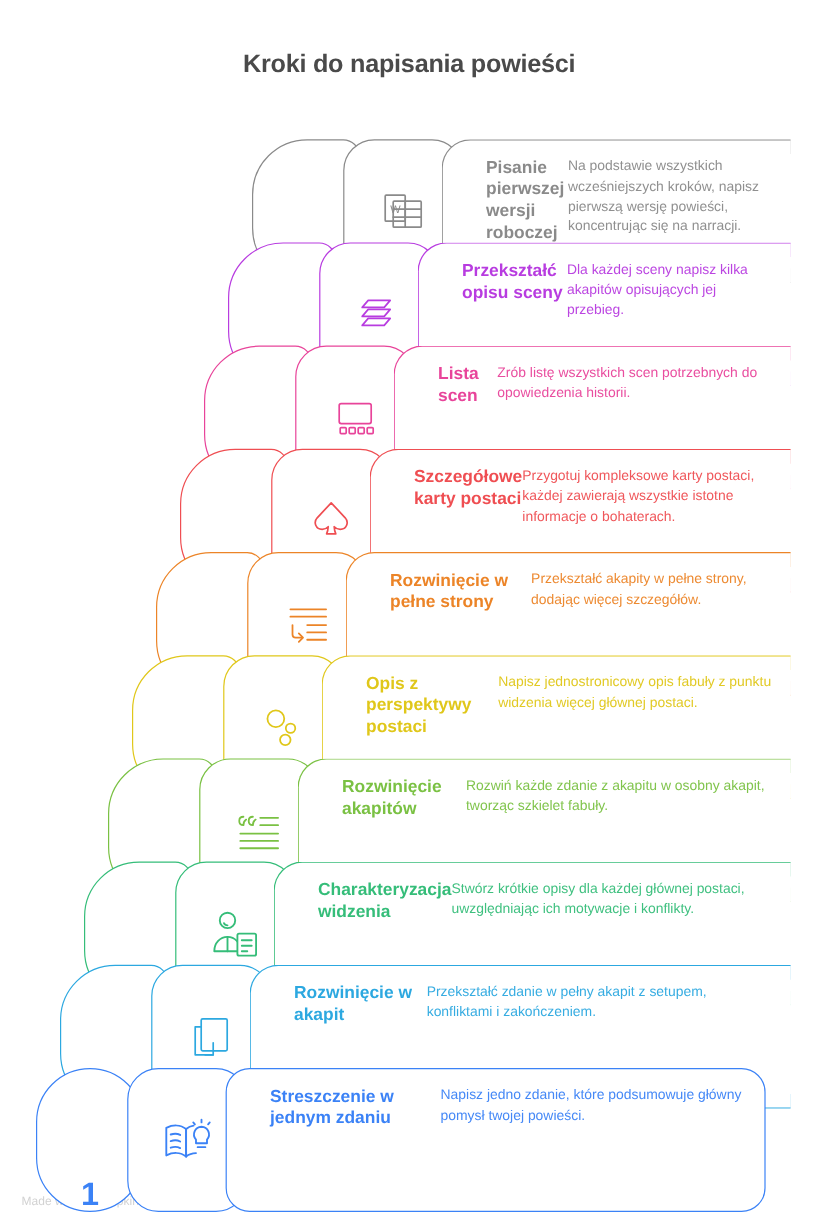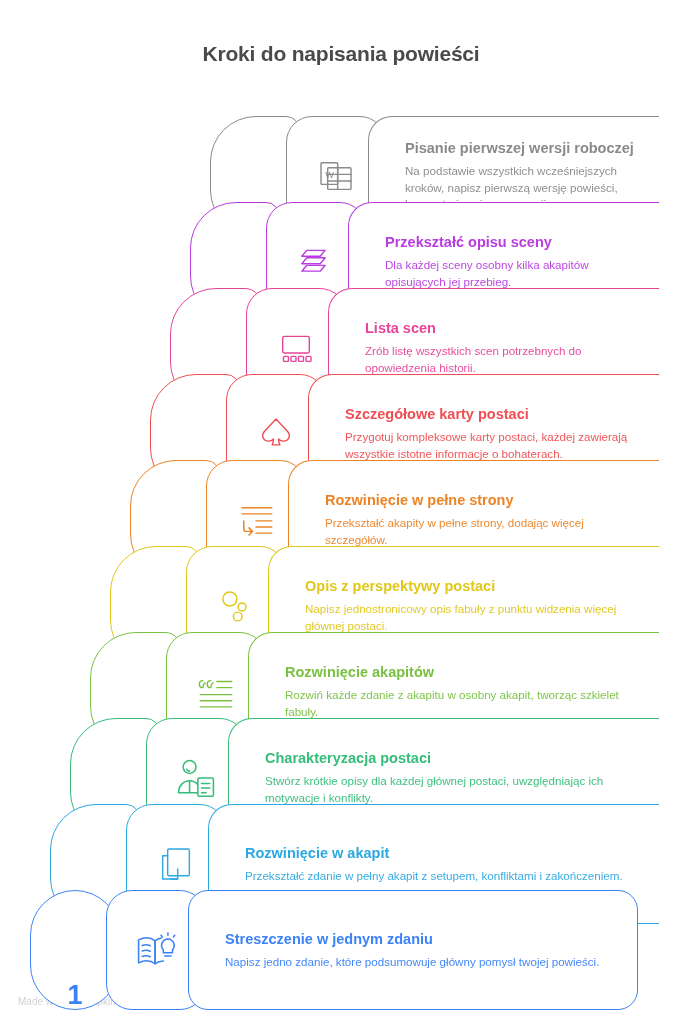--- a/index.html
+++ b/index.html
@@ -68,21 +68,20 @@
   .text-panel {
     position: relative;
     flex: 1 1 auto;
     margin-left: -18px;
     border: 1.6px solid currentColor;
     border-right: none;
     border-radius: 24px 0 0 24px;
     background: #fff;
     padding: 14px 14px 14px 36px;
     display: flex;
-    flex-direction: column;
     justify-content: center;
     overflow: hidden;
   }
   .text-panel .h {
     font-size: 14.5px;
     font-weight: bold;
     color: currentColor;
     line-height: 1.25;
     margin-bottom: 6px;
   }
@@ -145,21 +144,21 @@
           <span>
             <svg class="ico" width="40" height="40" viewBox="0 0 48 48" fill="none" stroke="currentColor" stroke-width="1.7" stroke-linecap="round" stroke-linejoin="round" aria-hidden="true">
               <path d="M13 10h22l-6 7H7z"></path>
               <path d="M13 19h22l-6 7H7z"></path>
               <path d="M13 28h22l-6 7H7z"></path>
             </svg>
           </span>
         </div>
         <div class="text-panel">
           <div class="h">Przekształć opisu sceny</div>
-          <div class="p">Dla każdej sceny osobny kilka akapitów opisujących jej przebieg.</div>
+          <div class="p">Dla każdej sceny napisz kilka akapitów opisujących jej przebieg.</div>
         </div>
       </div>
       <div class="step" style="left: 170px; top: 288px; width: 489px; color: rgb(232, 68, 154); z-index: 3;">
         <div class="num-panel">
           <span class="num">8</span>
         </div>
         <div class="icon-panel">
           <span>
             <svg class="ico" width="42" height="40" viewBox="0 0 48 48" fill="none" stroke="currentColor" stroke-width="1.7" stroke-linecap="round" stroke-linejoin="round" aria-hidden="true">
               <rect x="8" y="10" width="32" height="20" rx="2"></rect>
@@ -257,21 +256,21 @@
               <circle cx="17" cy="12" r="7"></circle>
               <path d="M17 16.5c-1.6 0-2.8-1-3.2-2"></path>
               <path d="M5 40c0-7.5 5.4-13 12-13s12 5.5 12 13Z"></path>
               <path d="M17 27v13"></path>
               <rect x="26" y="24" width="17" height="20" rx="1.5" fill="#fff"></rect>
               <path d="M30 30h9M30 35h9M30 40h5"></path>
             </svg>
           </span>
         </div>
         <div class="text-panel">
-          <div class="h">Charakteryzacja postaci</div>
+          <div class="h">Charakteryzacja widzenia</div>
           <div class="p">Stwórz krótkie opisy dla każdej głównej postaci, uwzględniając ich motywacje i konflikty.</div>
         </div>
       </div>
       <div class="step" style="left: 50px; top: 804px; width: 609px; color: rgb(44, 168, 224); z-index: 9;">
         <div class="num-panel">
           <span class="num">2</span>
         </div>
         <div class="icon-panel">
           <span>
             <svg class="ico" width="40" height="44" viewBox="0 0 48 48" fill="none" stroke="currentColor" stroke-width="1.7" stroke-linecap="round" stroke-linejoin="round" aria-hidden="true">

